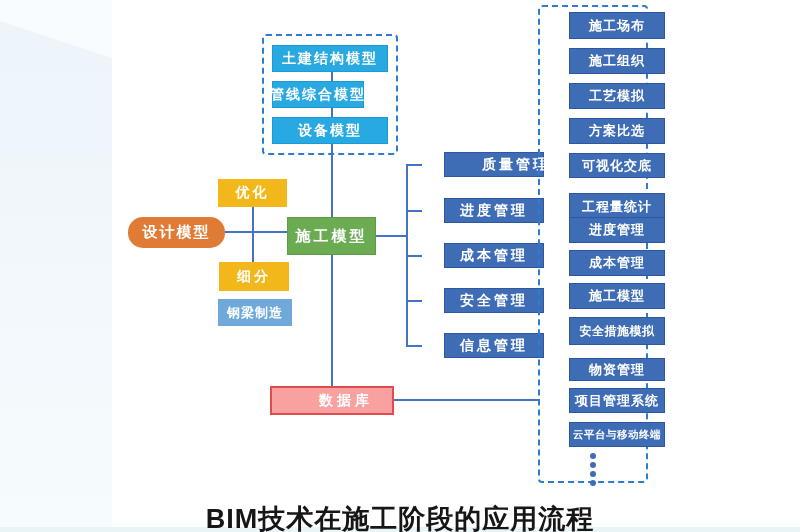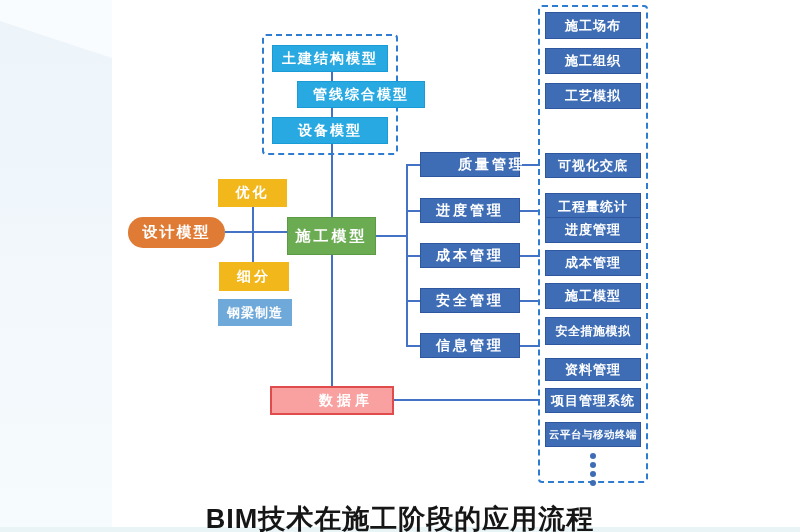--- a/index.html
+++ b/index.html
@@ -8,21 +8,21 @@
   .bgL{position:absolute;left:0;top:0;width:112px;height:527px;
        background:linear-gradient(180deg,#ecf4fa 0%,#f2f8fc 55%,#f6fbfd 100%);}
   .bgDiag{position:absolute;left:0;top:0;width:112px;height:58px;background:#f9fcfe;
        clip-path:polygon(0 0,100% 0,100% 100%,0 36%);}
   .bgBottom{position:absolute;left:0;top:527px;width:800px;height:5px;background:#e9f4f7;}
   .ln{position:absolute;background:#4472C4;}
   .frame{position:absolute;border:2px dashed #2E7CD0;border-radius:4px;box-sizing:border-box;}
   .bx{position:absolute;display:flex;align-items:center;justify-content:center;
       color:#ffffff;font-weight:bold;text-align:center;box-sizing:border-box;white-space:nowrap;}
   .cyan{background:#29A9E1;border:1px solid #189BD6;font-size:14px;letter-spacing:2px;}
-  .blue{background:#3E6DB5;border:1px solid #2F57A0;}
+  .blue{background:#3E6DB5;border:1px solid #2F57A0;margin-left:24px;}
   .mid{font-size:14px;letter-spacing:3px;}
   .app{font-size:13px;letter-spacing:1px;}
   .app-sm{font-size:12px;letter-spacing:0.5px;}
   .app-xs{font-size:10.5px;letter-spacing:0.5px;}
   .green{background:#6BAC52;border:1px solid #5C9A45;font-size:15px;letter-spacing:3px;}
   .orange{background:#E07B35;font-size:15px;letter-spacing:2px;}
   .yellow{background:#F2B71B;font-size:14px;letter-spacing:3px;}
   .steel{background:#6FA9D9;font-size:13px;letter-spacing:1px;}
   .pink{background:#F9A0A0;border:2px solid #E04B4B;font-size:14px;letter-spacing:4px;padding-left:28px;}
   .dot{position:absolute;width:6px;height:6px;border-radius:50%;background:#3E6DB5;}
@@ -52,48 +52,49 @@
   <div class="ln" style="left:518px;top:210px;width:22px;height:2px;"></div>
   <div class="ln" style="left:518px;top:255px;width:22px;height:2px;"></div>
   <div class="ln" style="left:518px;top:300px;width:22px;height:2px;"></div>
   <div class="ln" style="left:518px;top:345px;width:22px;height:2px;"></div>
   <div class="ln" style="left:394px;top:399px;width:146px;height:2px;"></div>
 
   <div class="frame" style="left:262px;top:34px;width:136px;height:121px;">
     <div class="ln" style="left:67px;top:36px;width:2px;height:9px;"></div>
     <div class="ln" style="left:67px;top:72px;width:2px;height:9px;"></div>
     <div class="bx cyan" style="left:8px;top:9px;width:116px;height:27px;">土建结构模型</div>
-    <div class="bx cyan" style="left:8px;top:45px;width:128px;height:27px;margin-left:25px;">管线综合模型</div>
+    <div class="bx cyan" style="left:8px;top:45px;width:92px;height:27px;">管线综合模型</div>
     <div class="bx cyan" style="left:8px;top:81px;width:116px;height:27px;">设备模型</div>
   </div>
 
   <div class="bx orange" style="left:128px;top:217px;width:97px;height:31px;border-radius:15px;">设计模型</div>
   <div class="bx yellow" style="left:218px;top:179px;width:69px;height:28px;">优化</div>
   <div class="bx yellow" style="left:219px;top:262px;width:70px;height:29px;">细分</div>
   <div class="bx steel" style="left:218px;top:299px;width:74px;height:27px;">钢梁制造</div>
 
   <div class="bx green" style="left:287px;top:217px;width:89px;height:38px;">施工模型</div>
 
   <div class="bx blue mid" style="left:420px;top:152px;width:100px;height:25px;padding-left:44px;">质量管理</div>
   <div class="bx blue mid" style="left:420px;top:198px;width:100px;height:25px;">进度管理</div>
   <div class="bx blue mid" style="left:420px;top:243px;width:100px;height:25px;">成本管理</div>
   <div class="bx blue mid" style="left:420px;top:288px;width:100px;height:25px;">安全管理</div>
   <div class="bx blue mid" style="left:420px;top:333px;width:100px;height:25px;">信息管理</div>
 
   <div class="frame" style="left:538px;top:5px;width:110px;height:478px;">
     <div class="bx blue app" style="left:5px;top:5px;width:96px;height:27px;">施工场布</div>
     <div class="bx blue app" style="left:5px;top:41px;width:96px;height:26px;">施工组织</div>
     <div class="bx blue app" style="left:5px;top:76px;width:96px;height:26px;">工艺模拟</div>
+    <div class="bx blue app" style="left:5px;top:111px;width:96px;height:26px;">方案比选</div>
     <div class="bx blue app" style="left:5px;top:146px;width:96px;height:25px;">可视化交底</div>
     <div class="bx blue app" style="left:5px;top:186px;width:96px;height:27px;">工程量统计</div>
     <div class="bx blue app" style="left:5px;top:210px;width:96px;height:26px;">进度管理</div>
     <div class="bx blue app" style="left:5px;top:243px;width:96px;height:26px;">成本管理</div>
     <div class="bx blue app" style="left:5px;top:276px;width:96px;height:26px;">施工模型</div>
     <div class="bx blue app app-sm" style="left:5px;top:310px;width:96px;height:28px;">安全措施模拟</div>
-    <div class="bx blue app" style="left:5px;top:351px;width:96px;height:23px;">资料管理</div>
+    <div class="bx blue app" style="left:5px;top:351px;width:96px;height:23px;">物资管理</div>
     <div class="bx blue app" style="left:5px;top:381px;width:96px;height:25px;">项目管理系统</div>
     <div class="bx blue app app-xs" style="left:5px;top:415px;width:96px;height:25px;">云平台与移动终端</div>
     <div class="dot" style="left:50px;top:446px;"></div>
     <div class="dot" style="left:50px;top:455px;"></div>
     <div class="dot" style="left:50px;top:464px;"></div>
     <div class="dot" style="left:50px;top:473px;"></div>
   </div>
 
   <div class="bx pink" style="left:270px;top:386px;width:124px;height:29px;">数据库</div>
 

